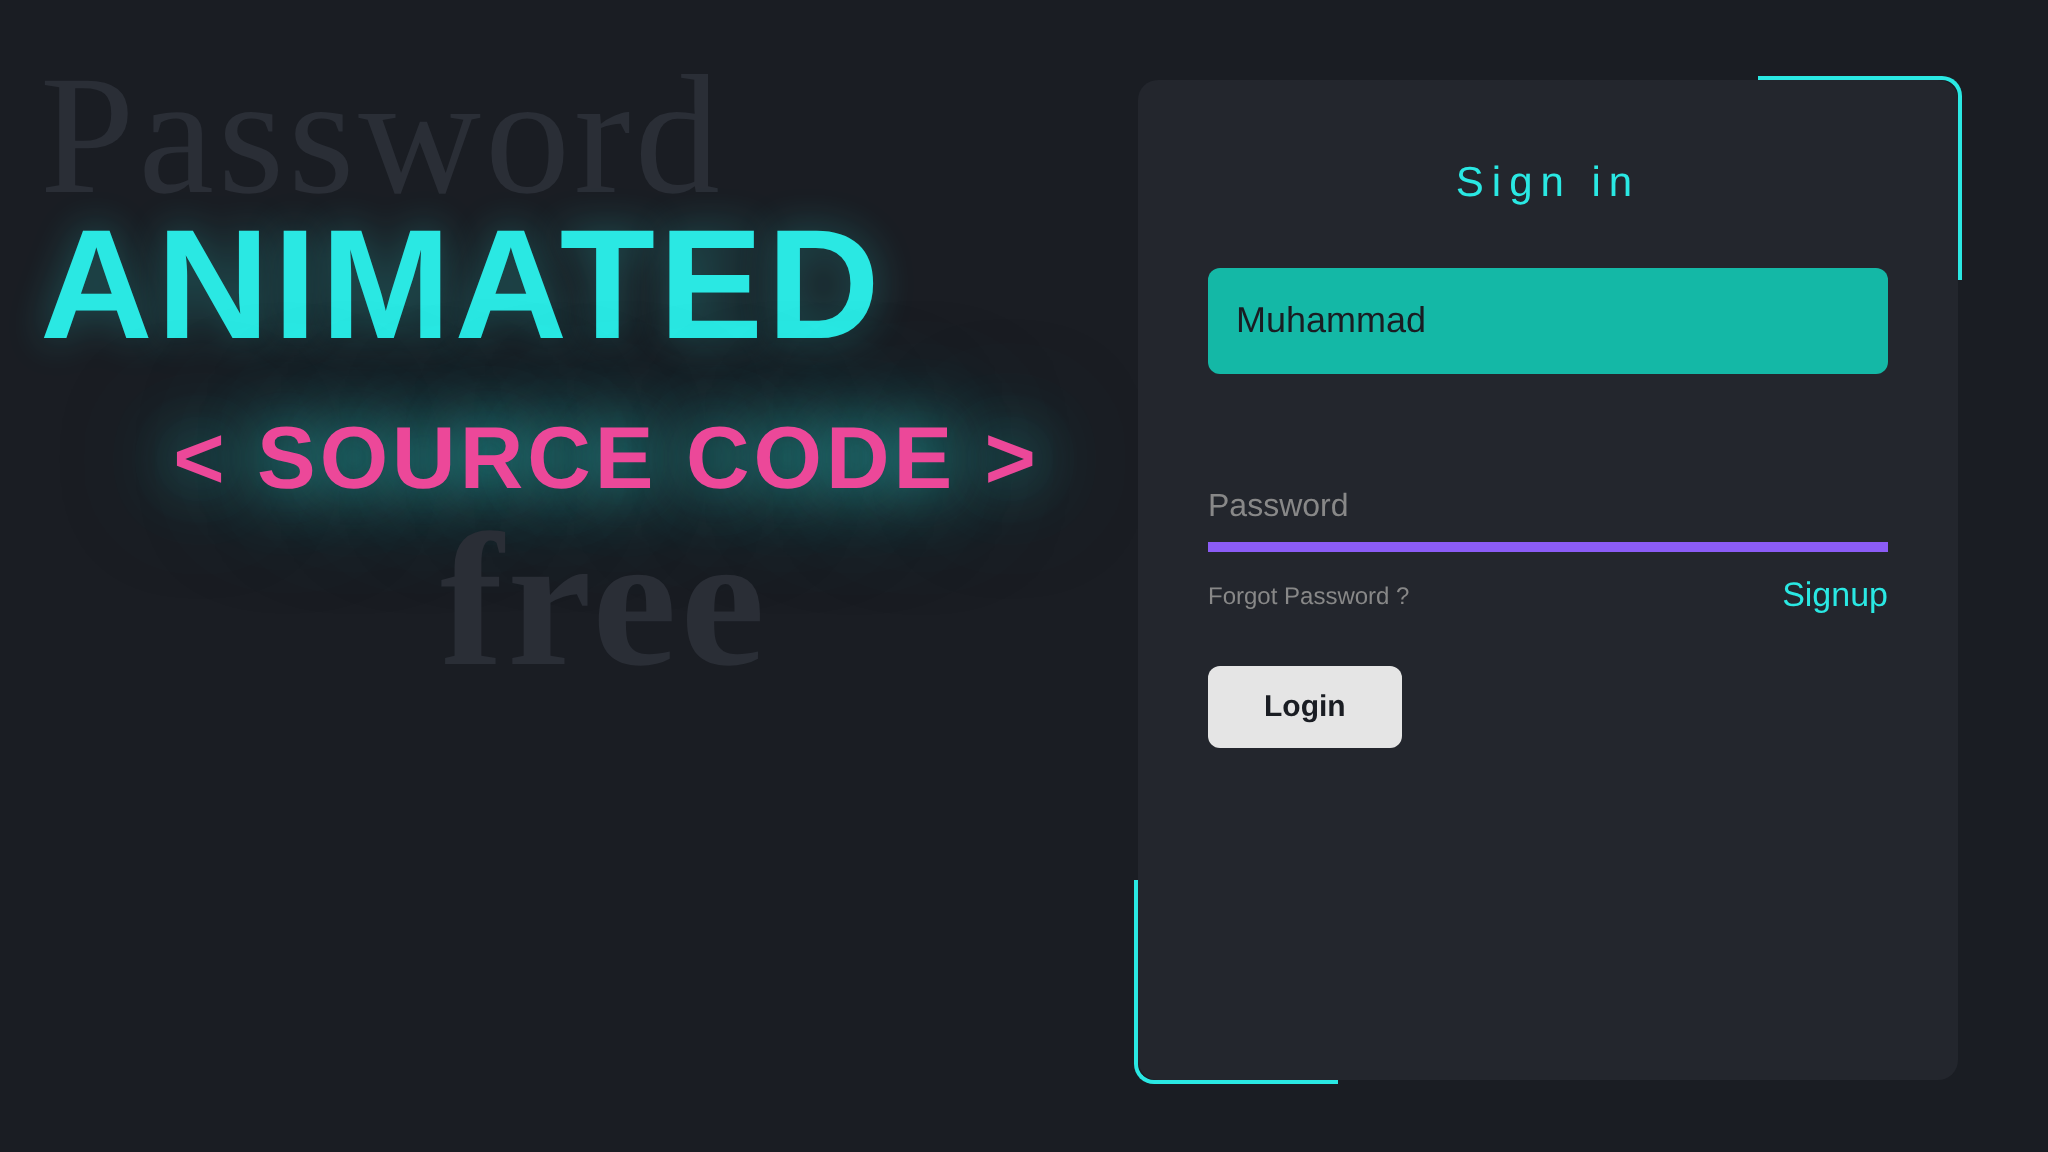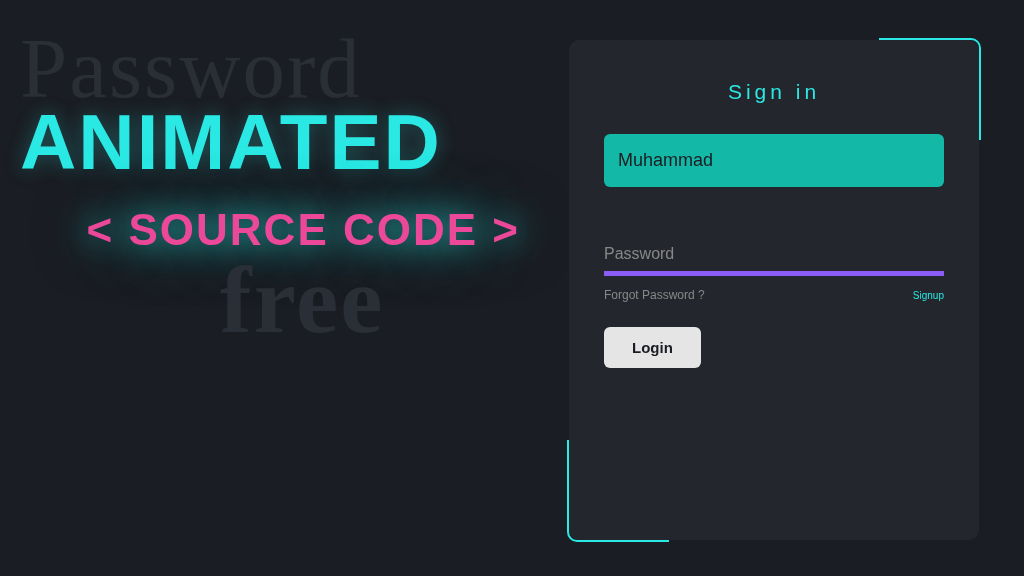--- a/index.html
+++ b/index.html
@@ -146,21 +146,21 @@
       align-items: center;
       margin-bottom: 25px;
     }
     .forgot-link {
       color: #888;
       font-size: 12px;
       text-decoration: none;
     }
     .signup-link {
       color: #2ae8e3;
-      font-size: 10px;
+      font-size: 17px;
       text-decoration: none;
       text-align: center;
     }
     .login-button {
       background: #e5e5e5;
       color: #1a1d23;
       border: none;
       border-radius: 6px;
       padding: 12px 28px;
       font-size: 15px;

